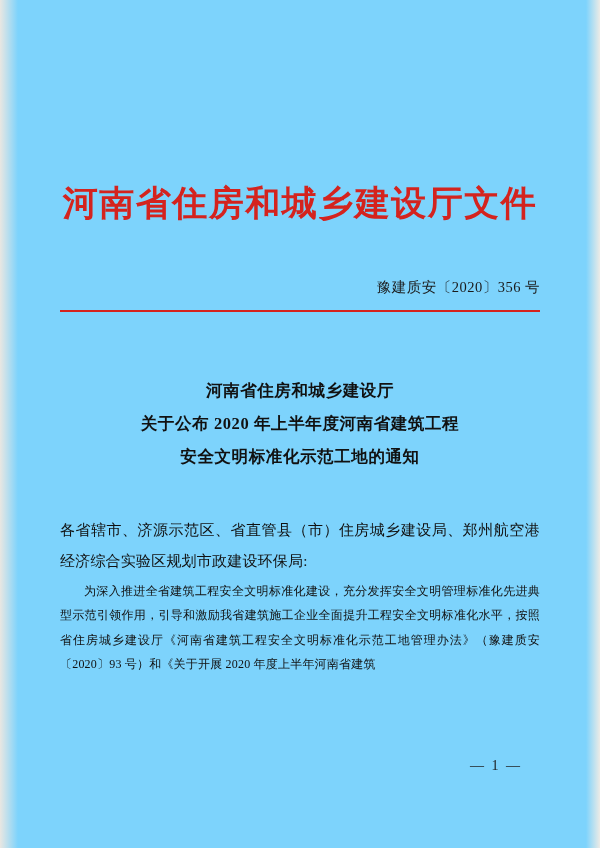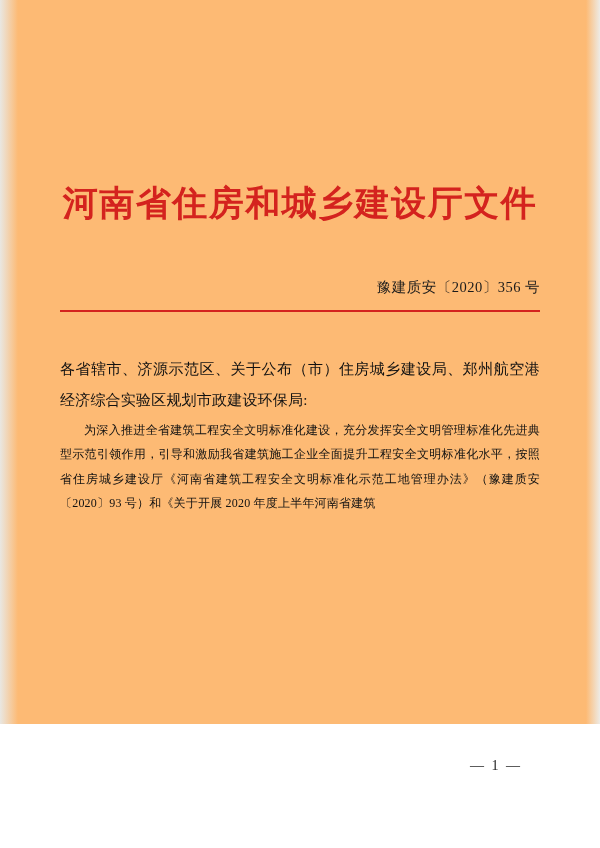--- a/index.html
+++ b/index.html
@@ -9,22 +9,22 @@
   }
   body {
     width: 600px;
     height: 848px;
     font-family: "Liberation Serif", "DejaVu Serif", serif;
     overflow: hidden;
   }
   .page {
     position: relative;
     width: 600px;
-    height: 724px;
-    background: #fdba74;
+    height: 848px;
+    background: #7dd3fc;
     box-sizing: border-box;
   }
   
   .page::before {
     content: "";
     position: absolute;
     left: 0; top: 0; bottom: 0;
     width: 18px;
     background: linear-gradient(to right, #e9e7e2, rgba(253,253,251,0));
     pointer-events: none;
@@ -112,21 +112,26 @@
 
 <div class="page">
   <div class="doc-body">
 
     <div class="masthead">河南省住房和城乡建设厅文件</div>
 
     <div class="doc-number">豫建质安〔2020〕356 号</div>
 
     <div class="red-rule"></div>
 
+    <div class="title-block">
+      <div class="title-line">河南省住房和城乡建设厅</div>
+      <div class="title-line">关于公布 2020 年上半年度河南省建筑工程</div>
+      <div class="title-line">安全文明标准化示范工地的通知</div>
+    </div>
 
-    <div class="recipient">各省辖市、济源示范区、关于公布（市）住房城乡建设局、郑州航空港经济综合实验区规划市政建设环保局:</div>
+    <div class="recipient">各省辖市、济源示范区、省直管县（市）住房城乡建设局、郑州航空港经济综合实验区规划市政建设环保局:</div>
 
     <div class="para">为深入推进全省建筑工程安全文明标准化建设，充分发挥安全文明管理标准化先进典型示范引领作用，引导和激励我省建筑施工企业全面提升工程安全文明标准化水平，按照省住房城乡建设厅《河南省建筑工程安全文明标准化示范工地管理办法》（豫建质安〔2020〕93 号）和《关于开展 2020 年度上半年河南省建筑</div>
 
   </div>
 
   <div class="page-number">— 1 —</div>
 </div>
 
 </body></html>

